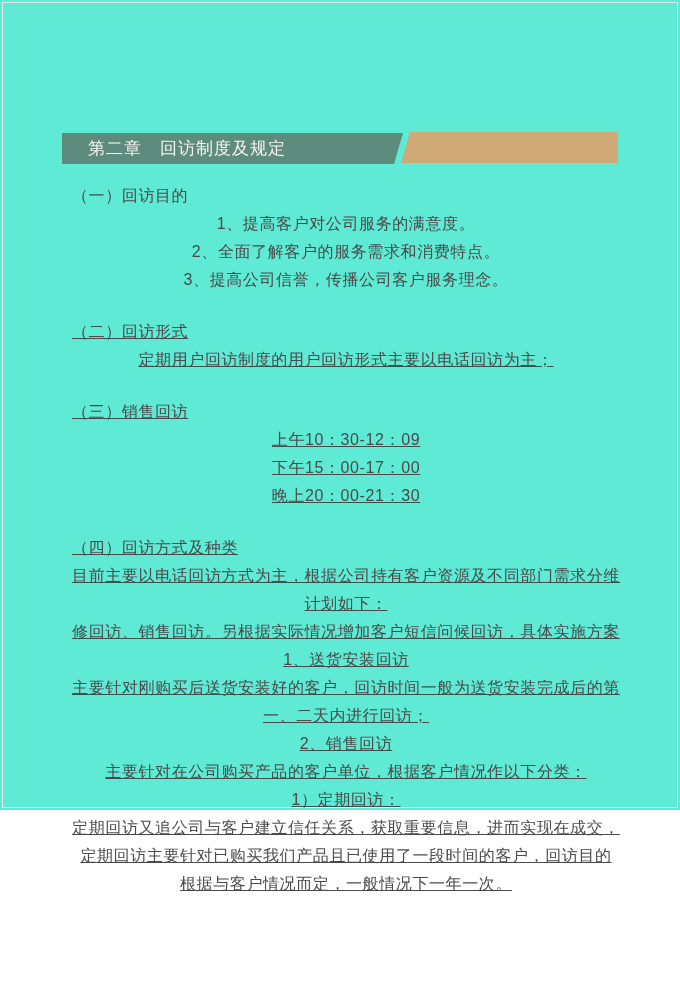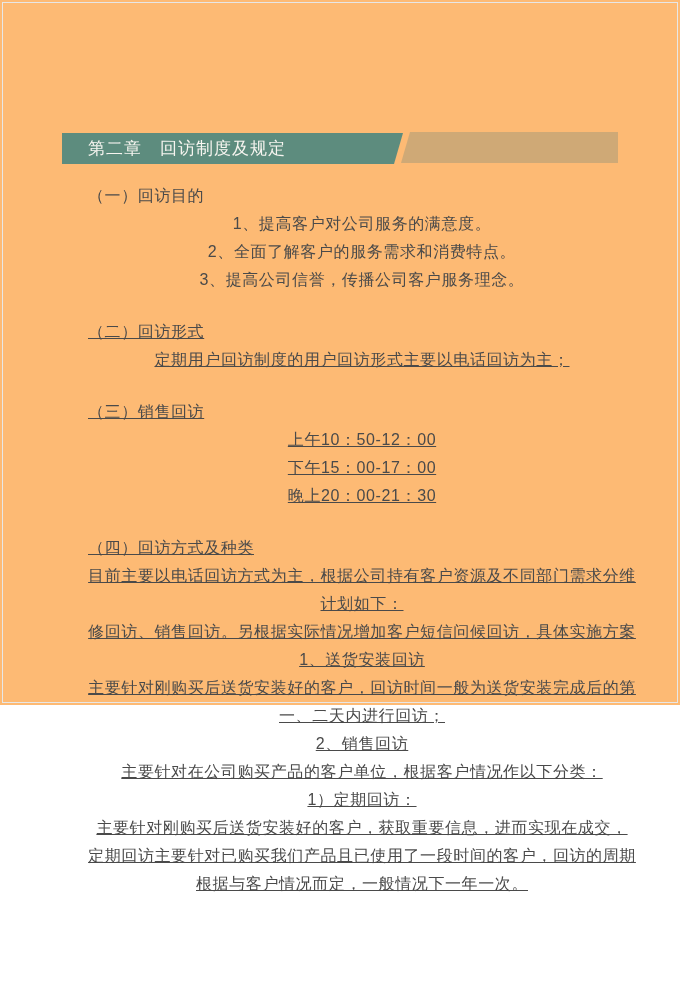--- a/index.html
+++ b/index.html
@@ -7,22 +7,22 @@
     padding: 0;
     width: 680px;
     height: 983px;
     background: #ffffff;
     overflow: hidden;
     font-family: "Liberation Sans", sans-serif;
   }
   .page {
     position: relative;
     width: 680px;
-    height: 705px;
-    background: #fdba74;
+    height: 810px;
+    background: #5eead4;
     box-sizing: border-box;
   }
   .page-frame {
     position: absolute;
     left: 2px; top: 2px; right: 2px; bottom: 2px;
     border: 1px solid #e7e7e7;
     pointer-events: none;
   }
   .banner {
     position: absolute;
@@ -79,51 +79,51 @@
 <div class="page">
   <div class="page-frame"></div>
 
   <div class="banner">
     <div class="banner-title-bar" style="background: rgb(93, 140, 126);">
       <span class="banner-title" style="color: rgb(247, 245, 240);">第二章　回访制度及规定</span>
     </div>
     <div class="banner-accent-bar" style="background: rgb(207, 169, 118);"></div>
   </div>
 
-  <div class="content" style="color: rgb(74, 74, 74); margin-left: 16px;">
+  <div class="content" style="color: rgb(74, 74, 74);">
 
     <div class="section">
       <div class="section-heading">（一）回访目的</div>
       <div class="text-line">1、提高客户对公司服务的满意度。</div>
       <div class="text-line">2、全面了解客户的服务需求和消费特点。</div>
       <div class="text-line">3、提高公司信誉，传播公司客户服务理念。</div>
     </div>
 
     <div class="section">
       <div class="section-heading">（二）回访形式</div>
       <div class="text-line">定期用户回访制度的用户回访形式主要以电话回访为主；</div>
     </div>
 
     <div class="section">
       <div class="section-heading">（三）销售回访</div>
-      <div class="text-line">上午10：50-12：00</div>
+      <div class="text-line">上午10：30-12：09</div>
       <div class="text-line">下午15：00-17：00</div>
       <div class="text-line">晚上20：00-21：30</div>
     </div>
 
     <div class="section">
       <div class="section-heading">（四）回访方式及种类</div>
       <div class="text-line">目前主要以电话回访方式为主，根据公司持有客户资源及不同部门需求分维</div>
       <div class="text-line">计划如下：</div>
       <div class="text-line">修回访、销售回访。另根据实际情况增加客户短信问候回访，具体实施方案</div>
       <div class="text-line">1、送货安装回访</div>
       <div class="text-line">主要针对刚购买后送货安装好的客户，回访时间一般为送货安装完成后的第</div>
       <div class="text-line">一、二天内进行回访；</div>
       <div class="text-line">2、销售回访</div>
       <div class="text-line">主要针对在公司购买产品的客户单位，根据客户情况作以下分类：</div>
       <div class="text-line">1）定期回访：</div>
-      <div class="text-line">主要针对刚购买后送货安装好的客户，获取重要信息，进而实现在成交，</div>
-      <div class="text-line">定期回访主要针对已购买我们产品且已使用了一段时间的客户，回访的周期</div>
+      <div class="text-line">定期回访又追公司与客户建立信任关系，获取重要信息，进而实现在成交，</div>
+      <div class="text-line">定期回访主要针对已购买我们产品且已使用了一段时间的客户，回访目的</div>
       <div class="text-line">根据与客户情况而定，一般情况下一年一次。</div>
     </div>
 
   </div>
 </div>
 
 </body></html>

